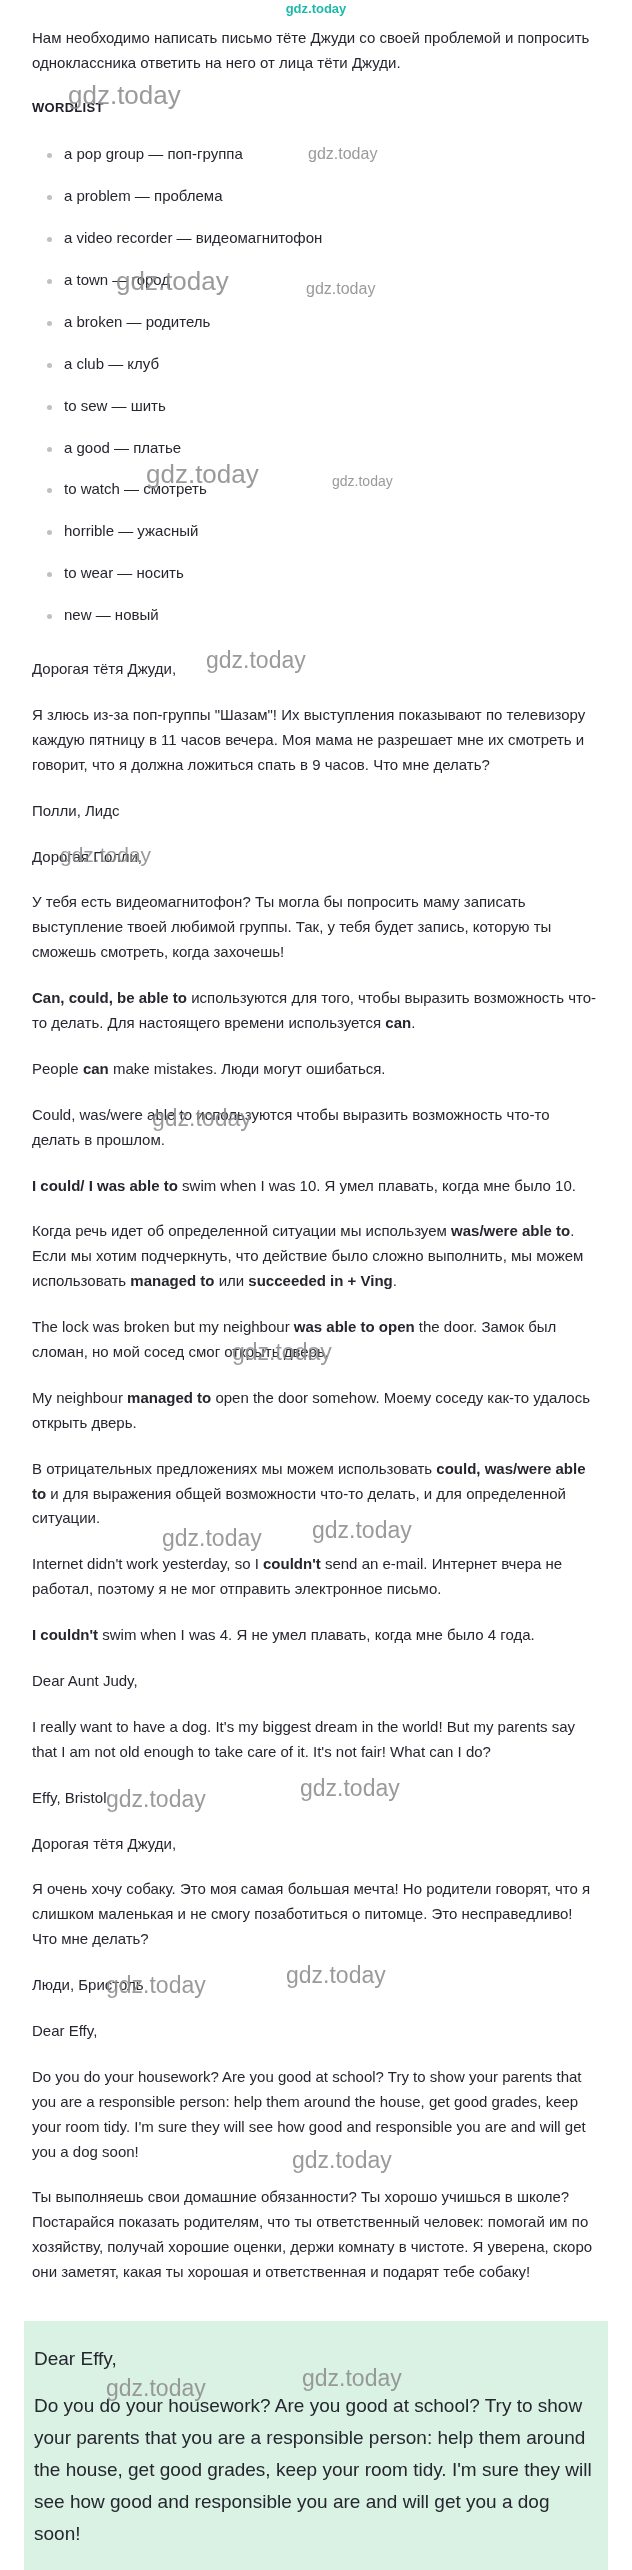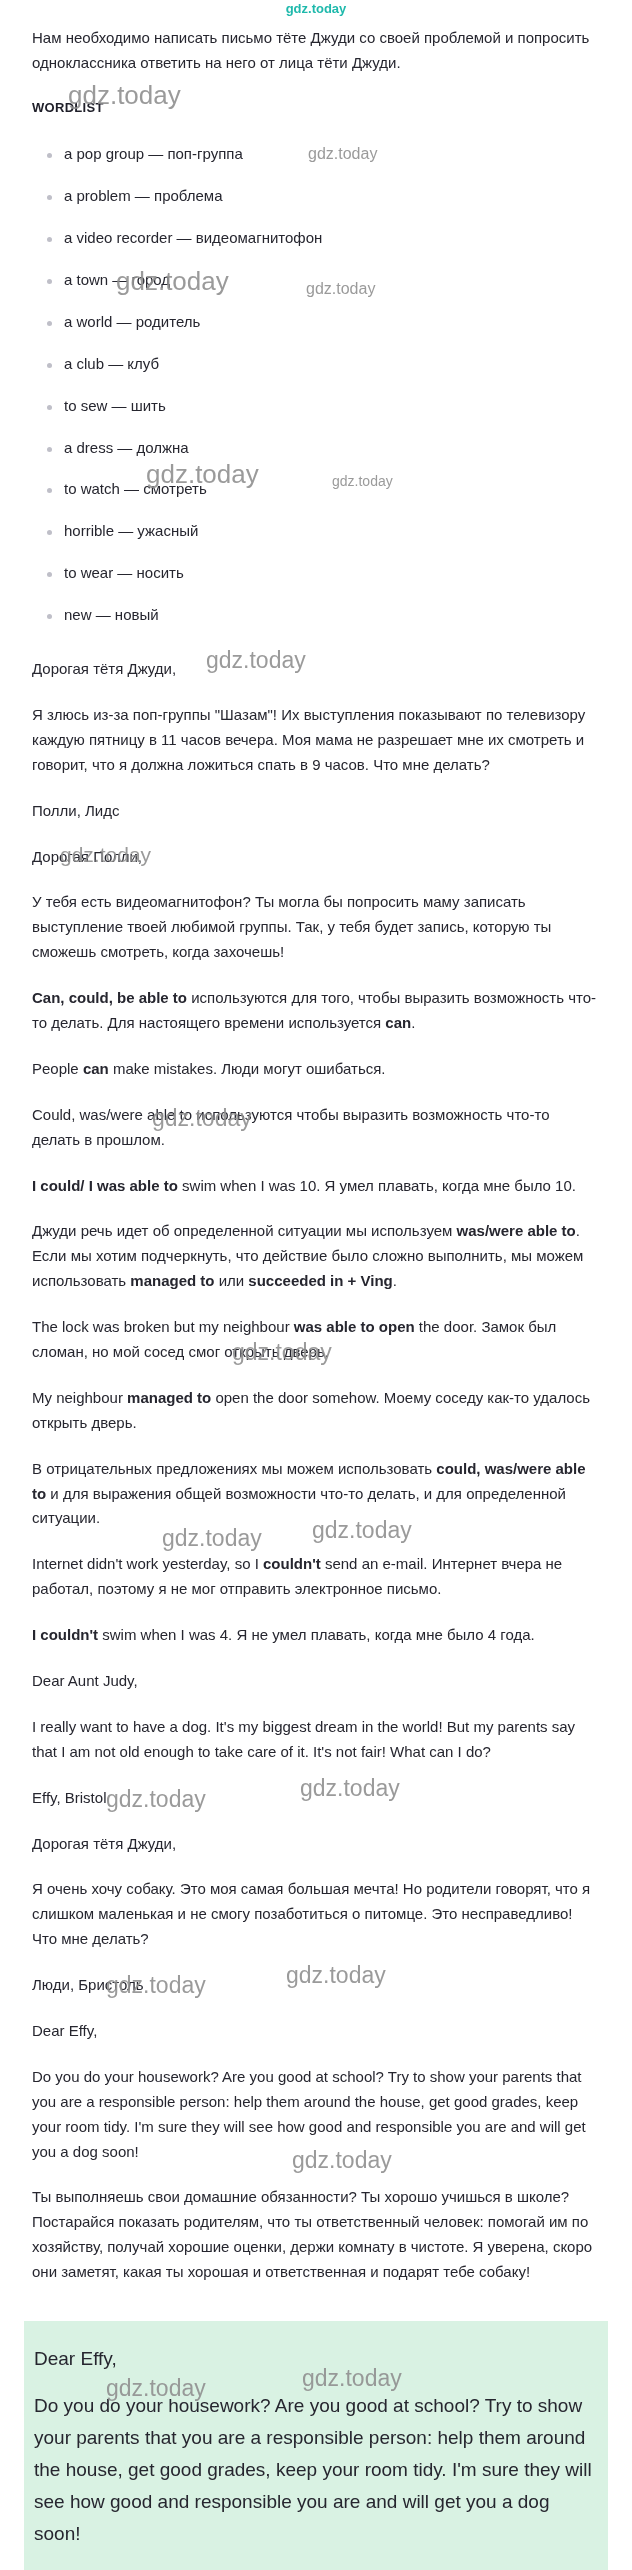--- a/index.html
+++ b/index.html
@@ -112,44 +112,44 @@
   <span class="wm w20">gdz.today</span>
 
   <p class="para">Нам необходимо написать письмо тёте Джуди со своей проблемой и попросить одноклассника ответить на него от лица тёти Джуди.</p>
 
   <div class="wordlist-title">WORDLIST</div>
   <ul class="wordlist">
     <li>a pop group — поп-группа</li>
     <li>a problem — проблема</li>
     <li>a video recorder — видеомагнитофон</li>
     <li>a town — город</li>
-    <li>a world — родитель</li>
+    <li>a broken — родитель</li>
     <li>a club — клуб</li>
     <li>to sew — шить</li>
-    <li>a dress — должна</li>
+    <li>a good — платье</li>
     <li>to watch — смотреть</li>
     <li>horrible — ужасный</li>
     <li>to wear — носить</li>
     <li>new — новый</li>
   </ul>
 
   <section>
     <p class="para">Дорогая тётя Джуди,</p>
     <p class="para">Я злюсь из-за поп-группы "Шазам"! Их выступления показывают по телевизору каждую пятницу в 11 часов вечера. Моя мама не разрешает мне их смотреть и говорит, что я должна ложиться спать в 9 часов. Что мне делать?</p>
     <p class="para">Полли, Лидс</p>
     <p class="para">Дорогая Полли,</p>
     <p class="para">У тебя есть видеомагнитофон? Ты могла бы попросить маму записать выступление твоей любимой группы. Так, у тебя будет запись, которую ты сможешь смотреть, когда захочешь!</p>
   </section>
 
   <section>
     <p class="para"><b>Can, could, be able to</b><span> используются для того, чтобы выразить возможность что-то делать. Для настоящего времени используется </span><b>can</b><span>.</span></p>
     <p class="para"><span>People </span><b>can</b><span> make mistakes. Люди могут ошибаться.</span></p>
     <p class="para">Could, was/were able to используются чтобы выразить возможность что-то делать в прошлом.</p>
     <p class="para"><b>I could/ I was able to</b><span> swim when I was 10. Я умел плавать, когда мне было 10.</span></p>
-    <p class="para"><span>Джуди речь идет об определенной ситуации мы используем </span><b>was/were able to</b><span>. Если мы хотим подчеркнуть, что действие было сложно выполнить, мы можем использовать </span><b>managed to</b><span> или </span><b>succeeded in + Ving</b><span>.</span></p>
+    <p class="para"><span>Когда речь идет об определенной ситуации мы используем </span><b>was/were able to</b><span>. Если мы хотим подчеркнуть, что действие было сложно выполнить, мы можем использовать </span><b>managed to</b><span> или </span><b>succeeded in + Ving</b><span>.</span></p>
     <p class="para"><span>The lock was broken but my neighbour </span><b>was able to open</b><span> the door. Замок был сломан, но мой сосед смог открыть дверь.</span></p>
     <p class="para"><span>My neighbour </span><b>managed to</b><span> open the door somehow. Моему соседу как-то удалось открыть дверь.</span></p>
     <p class="para"><span>В отрицательных предложениях мы можем использовать </span><b>could, was/were able to</b><span> и для выражения общей возможности что-то делать, и для определенной ситуации.</span></p>
     <p class="para"><span>Internet didn't work yesterday, so I </span><b>couldn't</b><span> send an e-mail. Интернет вчера не работал, поэтому я не мог отправить электронное письмо.</span></p>
     <p class="para"><b>I couldn't</b><span> swim when I was 4. Я не умел плавать, когда мне было 4 года.</span></p>
   </section>
 
   <section>
     <p class="para">Dear Aunt Judy,</p>
     <p class="para">I really want to have a dog. It's my biggest dream in the world! But my parents say that I am not old enough to take care of it. It's not fair! What can I do?</p>

